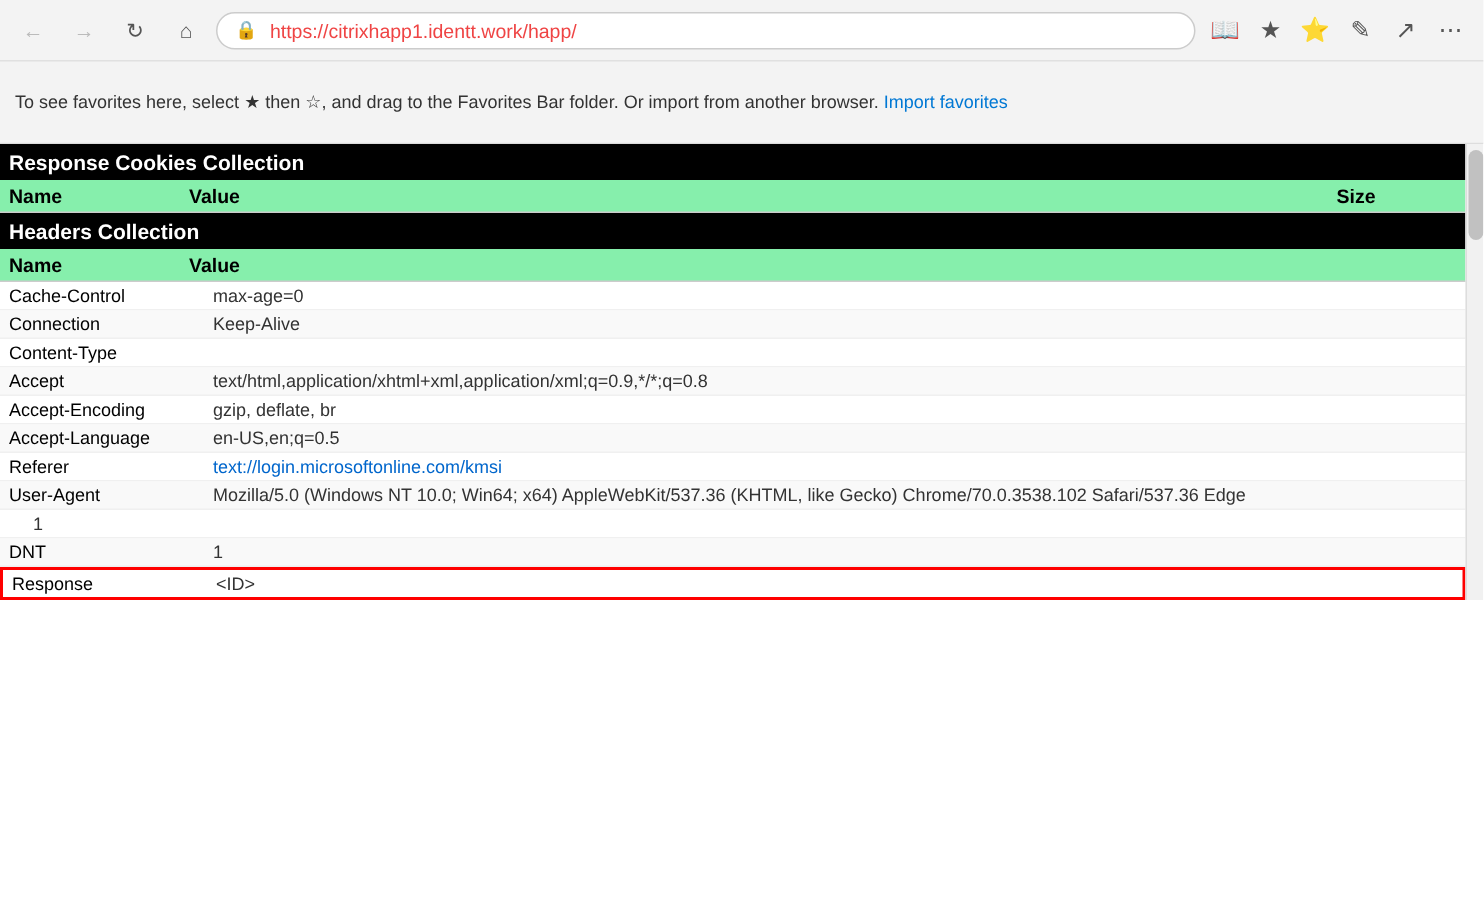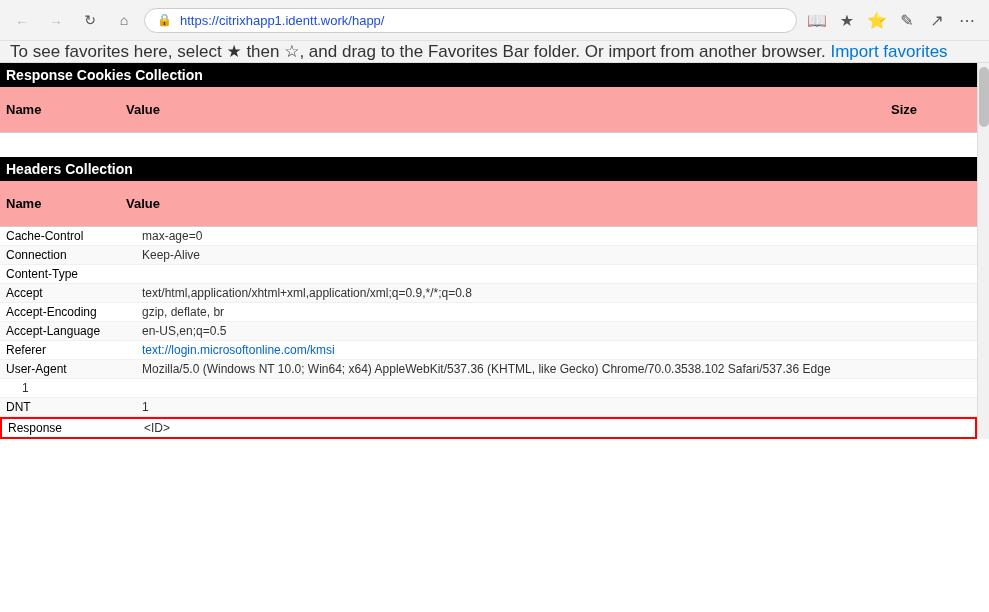--- a/index.html
+++ b/index.html
@@ -59,21 +59,21 @@
     }
 
     .lock-icon {
       color: #555;
       font-size: 12px;
     }
 
     .url-text {
       flex: 1;
       font-size: 13px;
-      color: #1d4ed8;
+      color: #ef4444;
       outline: none;
       border: none;
       background: transparent;
     }
 
     .toolbar-icons {
       display: flex;
       align-items: center;
       gap: 2px;
     }
@@ -86,22 +86,22 @@
       cursor: pointer;
       display: flex;
       align-items: center;
       justify-content: center;
       border-radius: 4px;
       color: #555;
       font-size: 16px;
     }
 
     .favorites-bar {
-      padding: 0 10px;
-      font-size: 17px;
+      padding: 20px 10px;
+      font-size: 12px;
       color: #333;
       border-top: 1px solid #e0e0e0;
       background: #f3f3f3;
     }
 
     .favorites-bar a {
       color: #0078d4;
       text-decoration: none;
     }
 
@@ -142,22 +142,22 @@
     .section-header {
       background: #000;
       color: #fff;
       font-weight: bold;
       font-size: 14px;
       padding: 4px 6px;
     }
 
     .col-headers {
       display: flex;
-      background: #fca5a5;
-      padding: 15px 6px;
+      background: #86efac;
+      padding: 3px 6px;
       font-weight: bold;
       font-size: 13px;
       border-bottom: 1px solid #ccc;
     }
 
     .col-name {
       width: 120px;
       min-width: 120px;
     }
 
@@ -196,21 +196,21 @@
       color: #333;
       word-break: break-all;
       margin-left: 16px;
     }
 
     .cell-value a, .cell-value.link {
       color: #0066cc;
     }
 
     .response-cookies {
-      margin-bottom: 24px;
+      margin-bottom: 0;
     }
   </style>
 </head>
 <body>
 
 <div class="browser-chrome">
   <div class="browser-toolbar">
     <button class="nav-btn disabled" title="Back">←</button>
     <button class="nav-btn disabled" title="Forward">→</button>
     <button class="nav-btn" title="Refresh">↻</button>

